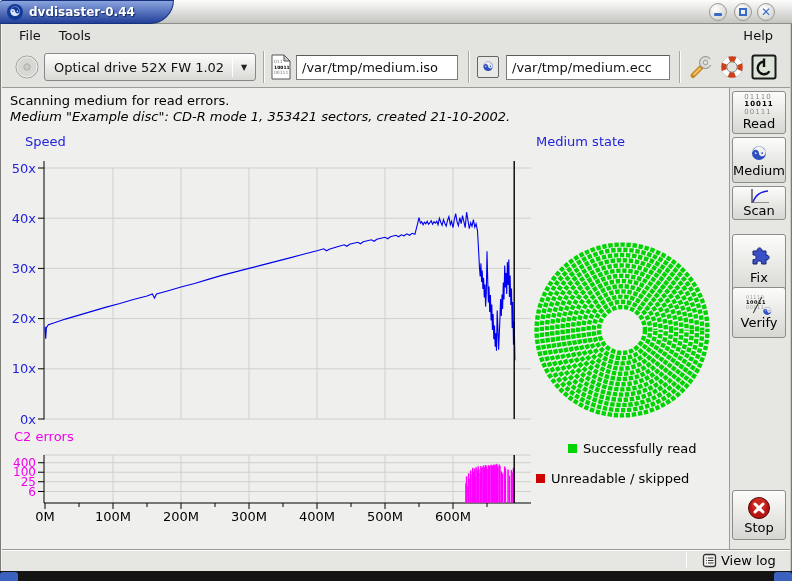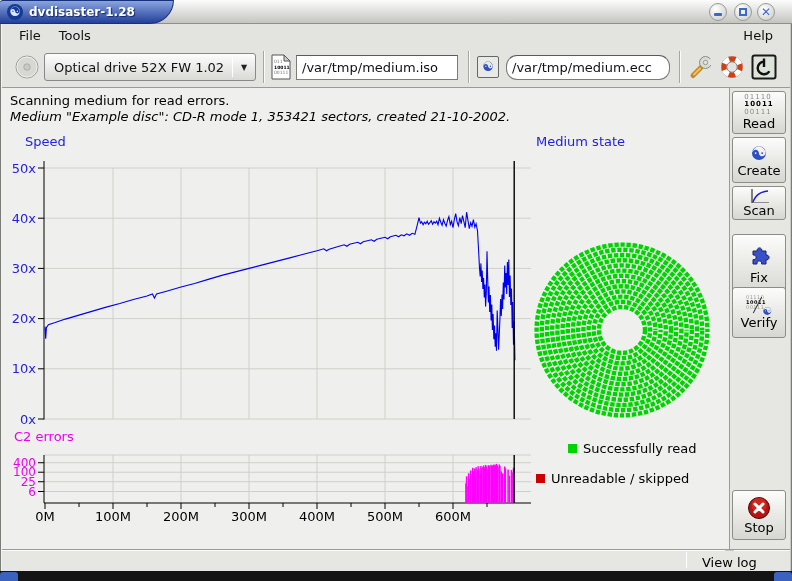--- a/index.html
+++ b/index.html
@@ -53,37 +53,37 @@
   .yinyang{color:#2d4fc0;font-size:19px;line-height:20px;}
   .verify-ic{position:relative;width:26px;height:20px;}
   .verify-ic .vb{position:absolute;font-size:5px;line-height:5px;letter-spacing:0.5px;color:#999;}
   .verify-ic .vb.b{color:#000;font-weight:bold;}
   .verify-ic .slash{position:absolute;left:11px;top:1px;width:1px;height:18px;background:#333;transform:rotate(28deg);}
   .verify-ic .yy{position:absolute;right:0;bottom:-2px;color:#2d4fc0;font-size:11px;line-height:11px;}
 
   
   .statusbar{left:0;top:549px;width:792px;height:22px;background:#e6e6e2;border-top:1px solid #9a9a96;box-shadow:inset 0 1px 0 #fbfbf9;}
   .sb-sep{left:686px;top:552px;width:1px;height:16px;background:#a6a6a2;border-right:1px solid #fff;}
-  .viewlog{left:698px;top:550px;height:20px;display:flex;align-items:center;gap:4px;font-size:13px;color:#000;padding:0 4px;flex-direction:column;}
+  .viewlog{left:698px;top:550px;height:20px;display:flex;align-items:center;gap:4px;font-size:13px;color:#000;padding:0 4px;}
   .strip{left:0;top:571px;width:792px;height:10px;background:#141414;}
   .strip-accent{top:572px;width:18px;height:9px;background:#3c62c0;border-radius:3px 3px 0 0;}
   .frame-l{left:0;top:24px;width:1px;height:547px;background:#7a7a76;}
   .frame-l2{left:1px;top:24px;width:1px;height:547px;background:#f2f2ee;}
   .frame-r{left:791px;top:24px;width:1px;height:547px;background:#7a7a76;}
   .frame-r2{left:790px;top:24px;width:1px;height:547px;background:#c8c8c4;}
 </style>
 </head>
 <body>
 
 <div class="screen">
 
   <div class="abs titlebar">
     <div class="abs title-tab">
       <div class="win-icon">☯</div>
-      <div class="title-text">dvdisaster-1.28</div>
+      <div class="title-text">dvdisaster-0.44</div>
     </div>
     <div class="abs winbtn wb-min">
         <div class="glyph-min"></div>
       </div>
     <div class="abs winbtn wb-max">
         <div class="glyph-max"></div>
       </div>
     <div class="abs winbtn wb-close">
         <div class="glyph-close">✕</div>
       </div>
@@ -117,21 +117,21 @@
       <text x="4" y="9" font-size="4.5" fill="#777">011</text>
       <text x="4" y="14.5" font-size="4.5" font-weight="bold" fill="#000">10011</text>
       <text x="4" y="20" font-size="4.5" fill="#777">00111</text>
     </svg>
   </div>
   <input class="abs tfield" style="left: 296px; width: 162px;" value="/var/tmp/medium.iso">
   <div class="abs tsep" style="left:468px;"></div>
   <div class="abs" style="left:477px;top:56px;">
     <div class="ecc-icon-box">☯</div>
   </div>
-  <input class="abs tfield" style="left: 506px; width: 164px; border-radius: 11px;" value="/var/tmp/medium.ecc">
+  <input class="abs tfield" style="left: 506px; width: 164px;" value="/var/tmp/medium.ecc">
   <div class="abs tsep" style="left:679px;"></div>
   <div class="abs toolbtn" style="left:687px;">
     <svg width="26" height="26">
       <line x1="5" y1="21.5" x2="13" y2="13.5" stroke="#c88a20" stroke-width="5" stroke-linecap="round"></line>
       <line x1="6" y1="20.5" x2="12" y2="14.5" stroke="#f0c368" stroke-width="1.8" stroke-linecap="round"></line>
       <circle cx="17.5" cy="8.5" r="6" fill="#d9d9d5" stroke="#8a8a86"></circle>
       <polygon points="17.5,8.5 26,2.5 26,13" fill="#e3e3df"></polygon>
       <circle cx="17.5" cy="8.5" r="2.2" fill="#e3e3df" stroke="#9a9a96"></circle>
     </svg>
   </div>
@@ -314,21 +314,21 @@
   <div class="abs sbtn" style="top:91px;height:43px;">
     <div>
       <div class="bin">01110</div>
       <div class="bin mid">10011</div>
       <div class="bin">00111</div>
     </div>
     <div>Read</div>
   </div>
   <div class="abs sbtn" style="top:137px;height:46px;">
     <div class="yinyang">☯</div>
-    <div>Create</div>
+    <div>Medium</div>
   </div>
   <div class="abs sbtn" style="top:186px;height:34px;">
     <svg width="22" height="18">
       <path d="M4,1 V15 H21" fill="none" stroke="#333" stroke-width="1.2"></path>
       <path d="M5,14 C8,6 13,4 20,3" fill="none" stroke="#1a1ae0" stroke-width="1.5"></path>
     </svg>
     <div>Scan</div>
   </div>
   <div class="abs sbtn" style="top:234px;height:62px;">
     <svg width="24" height="24">

